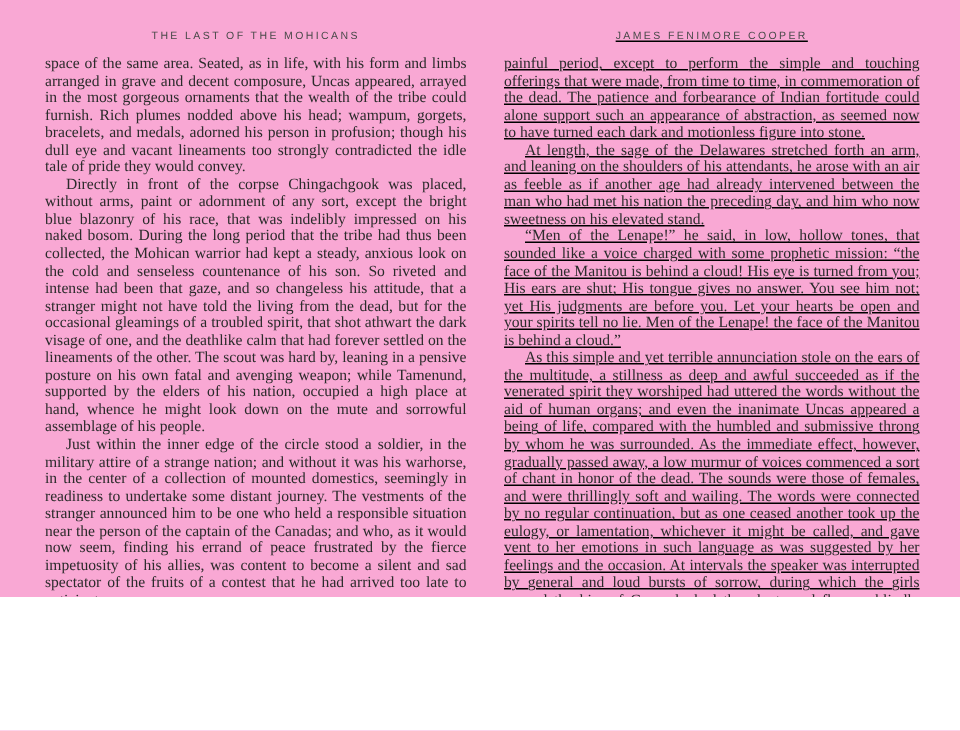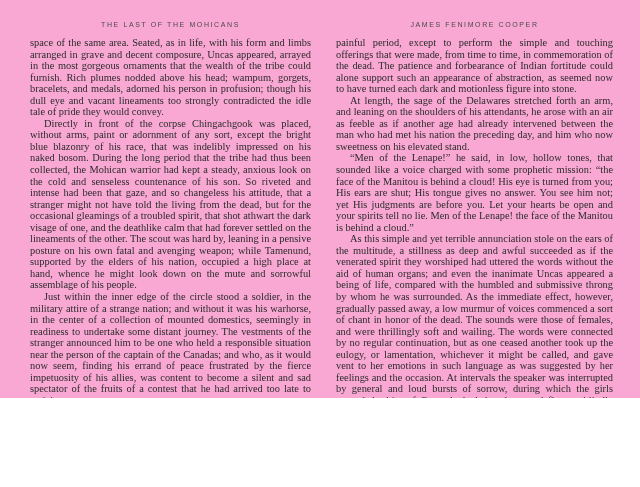--- a/index.html
+++ b/index.html
@@ -15,21 +15,21 @@
     overflow: hidden;
     font-family: "Liberation Serif", "DejaVu Serif", serif;
     padding-left: 24px;
   }
   .page {
     position: absolute;
     top: 0;
     height: 487px;
   }
   .page-left  { left: 30px;  width: 281px; }
-  .page-right { left: 336px; width: 277px; }
+  .page-right { left: 336px; width: 277px; text-decoration: underline; }
   .running-header {
     margin-top: 21px;
     margin-bottom: 9px;
     text-align: center;
     font-family: "Liberation Sans", "DejaVu Sans", sans-serif;
     font-size: 7px;
     font-weight: 500;
     letter-spacing: 1.6px;
     color: #4a4a4a;
     text-transform: uppercase;

